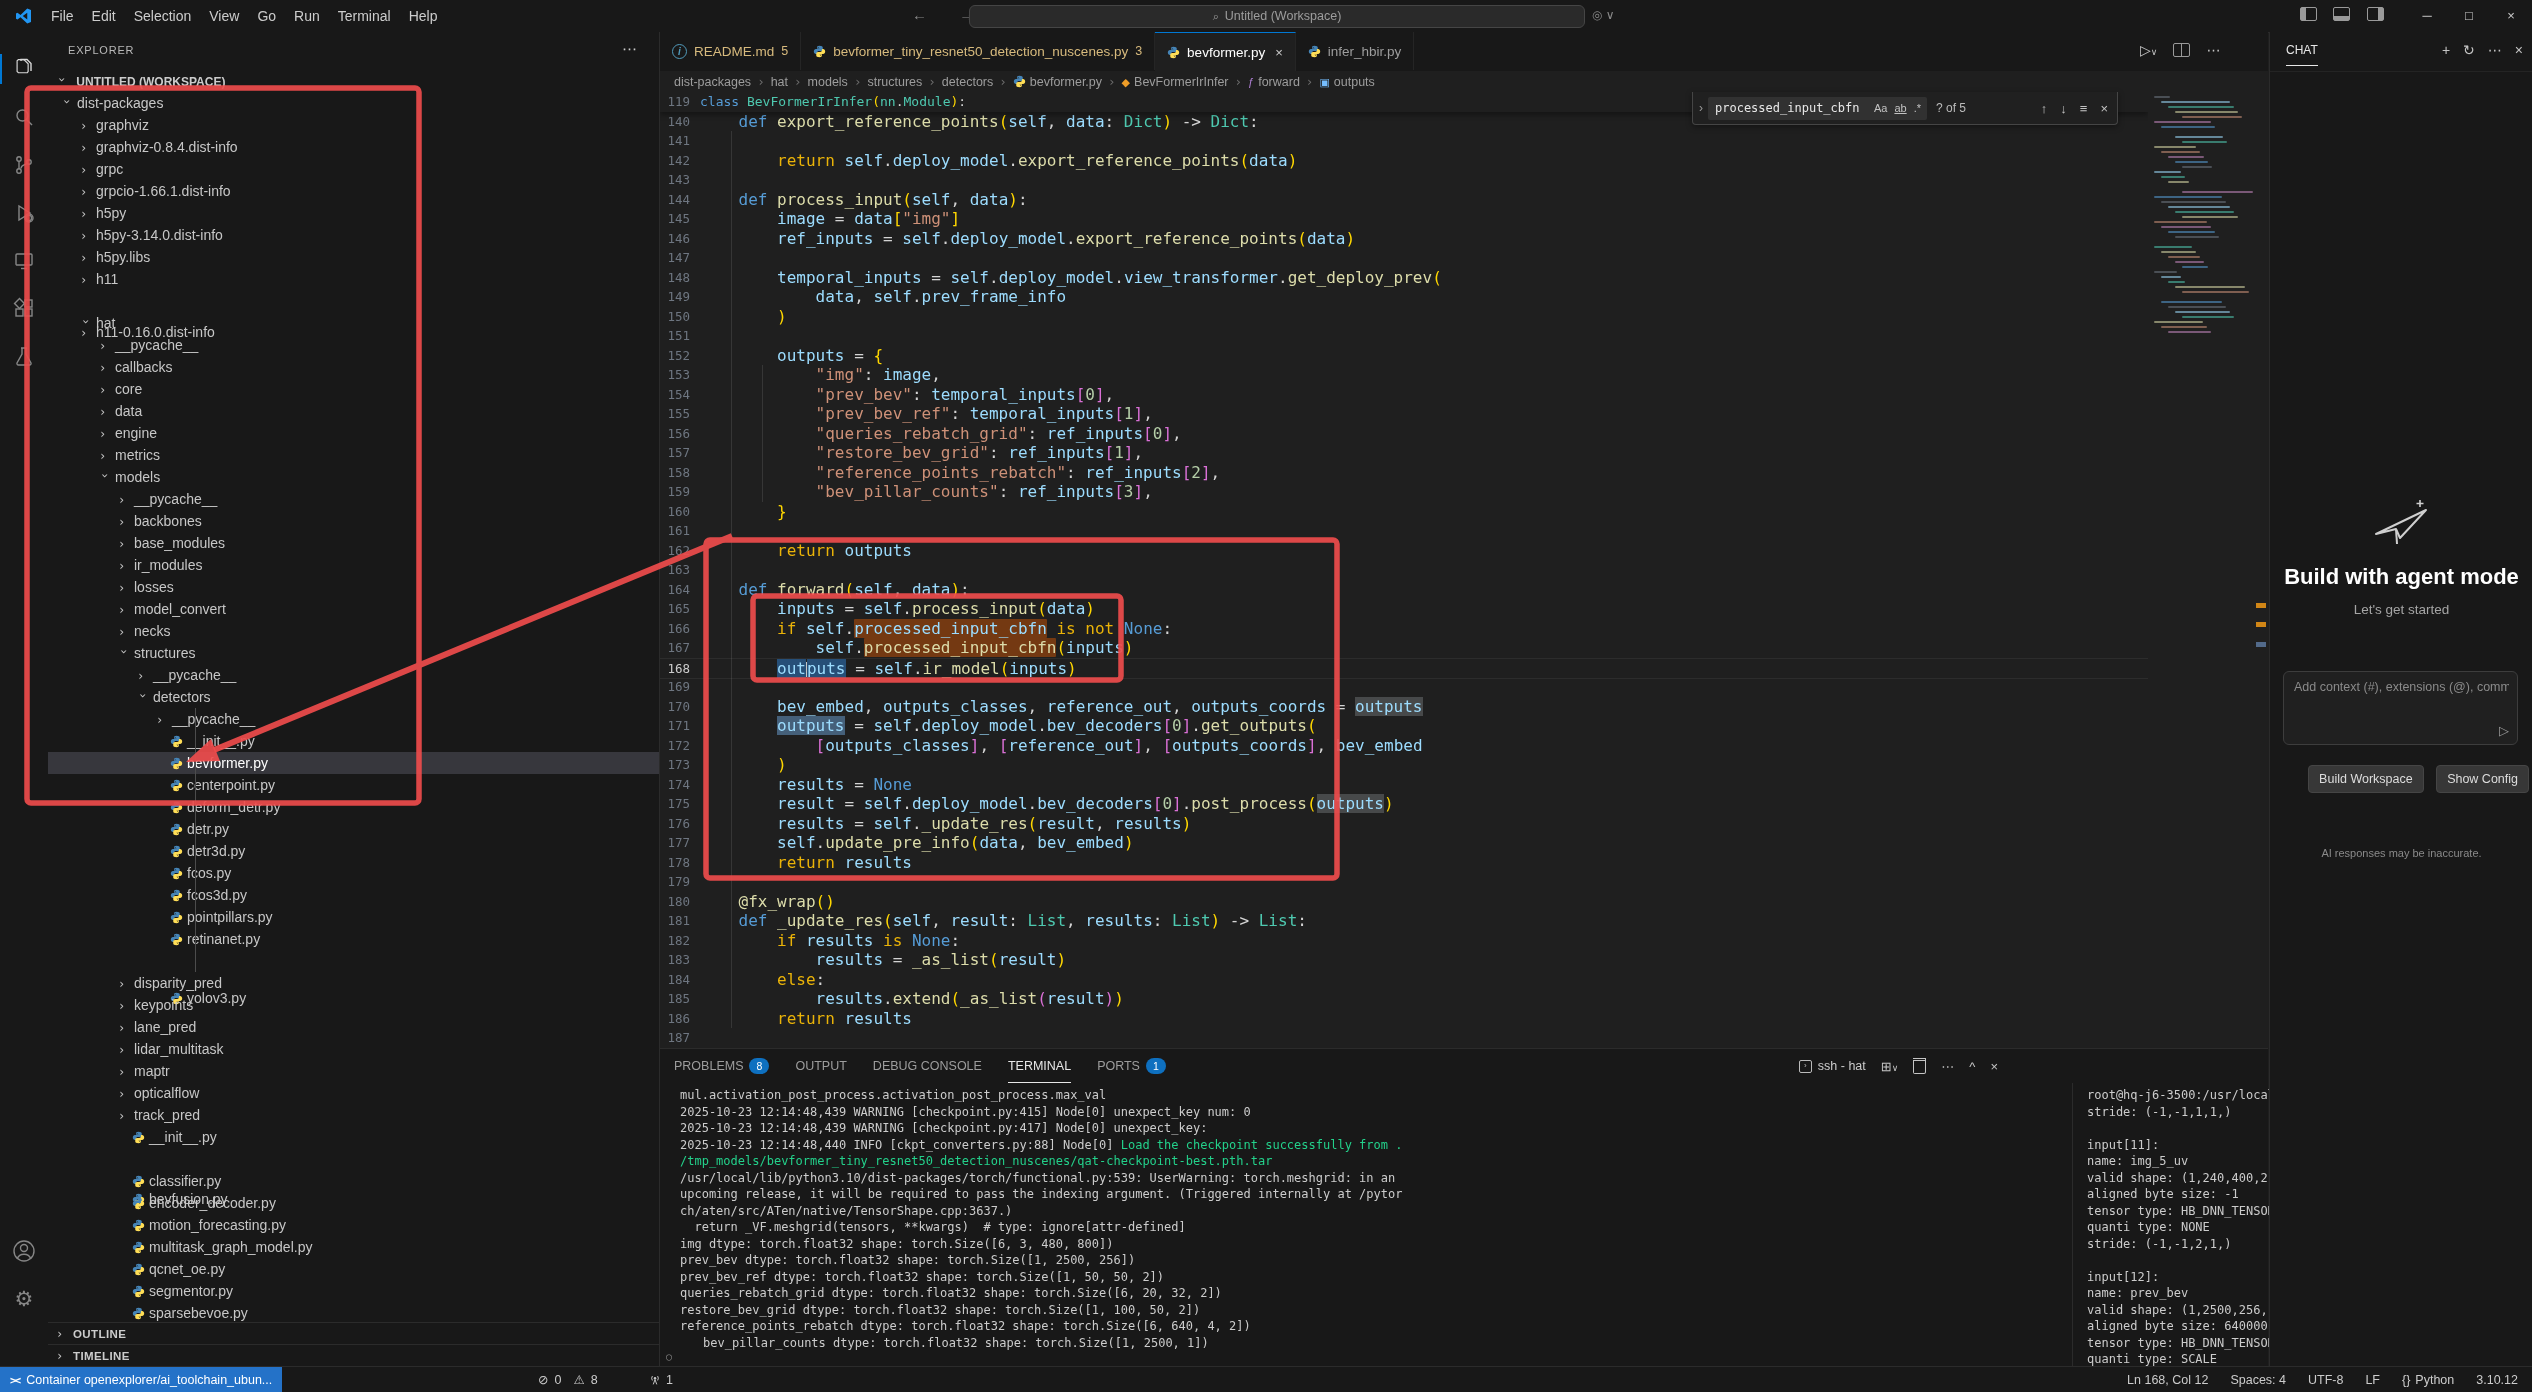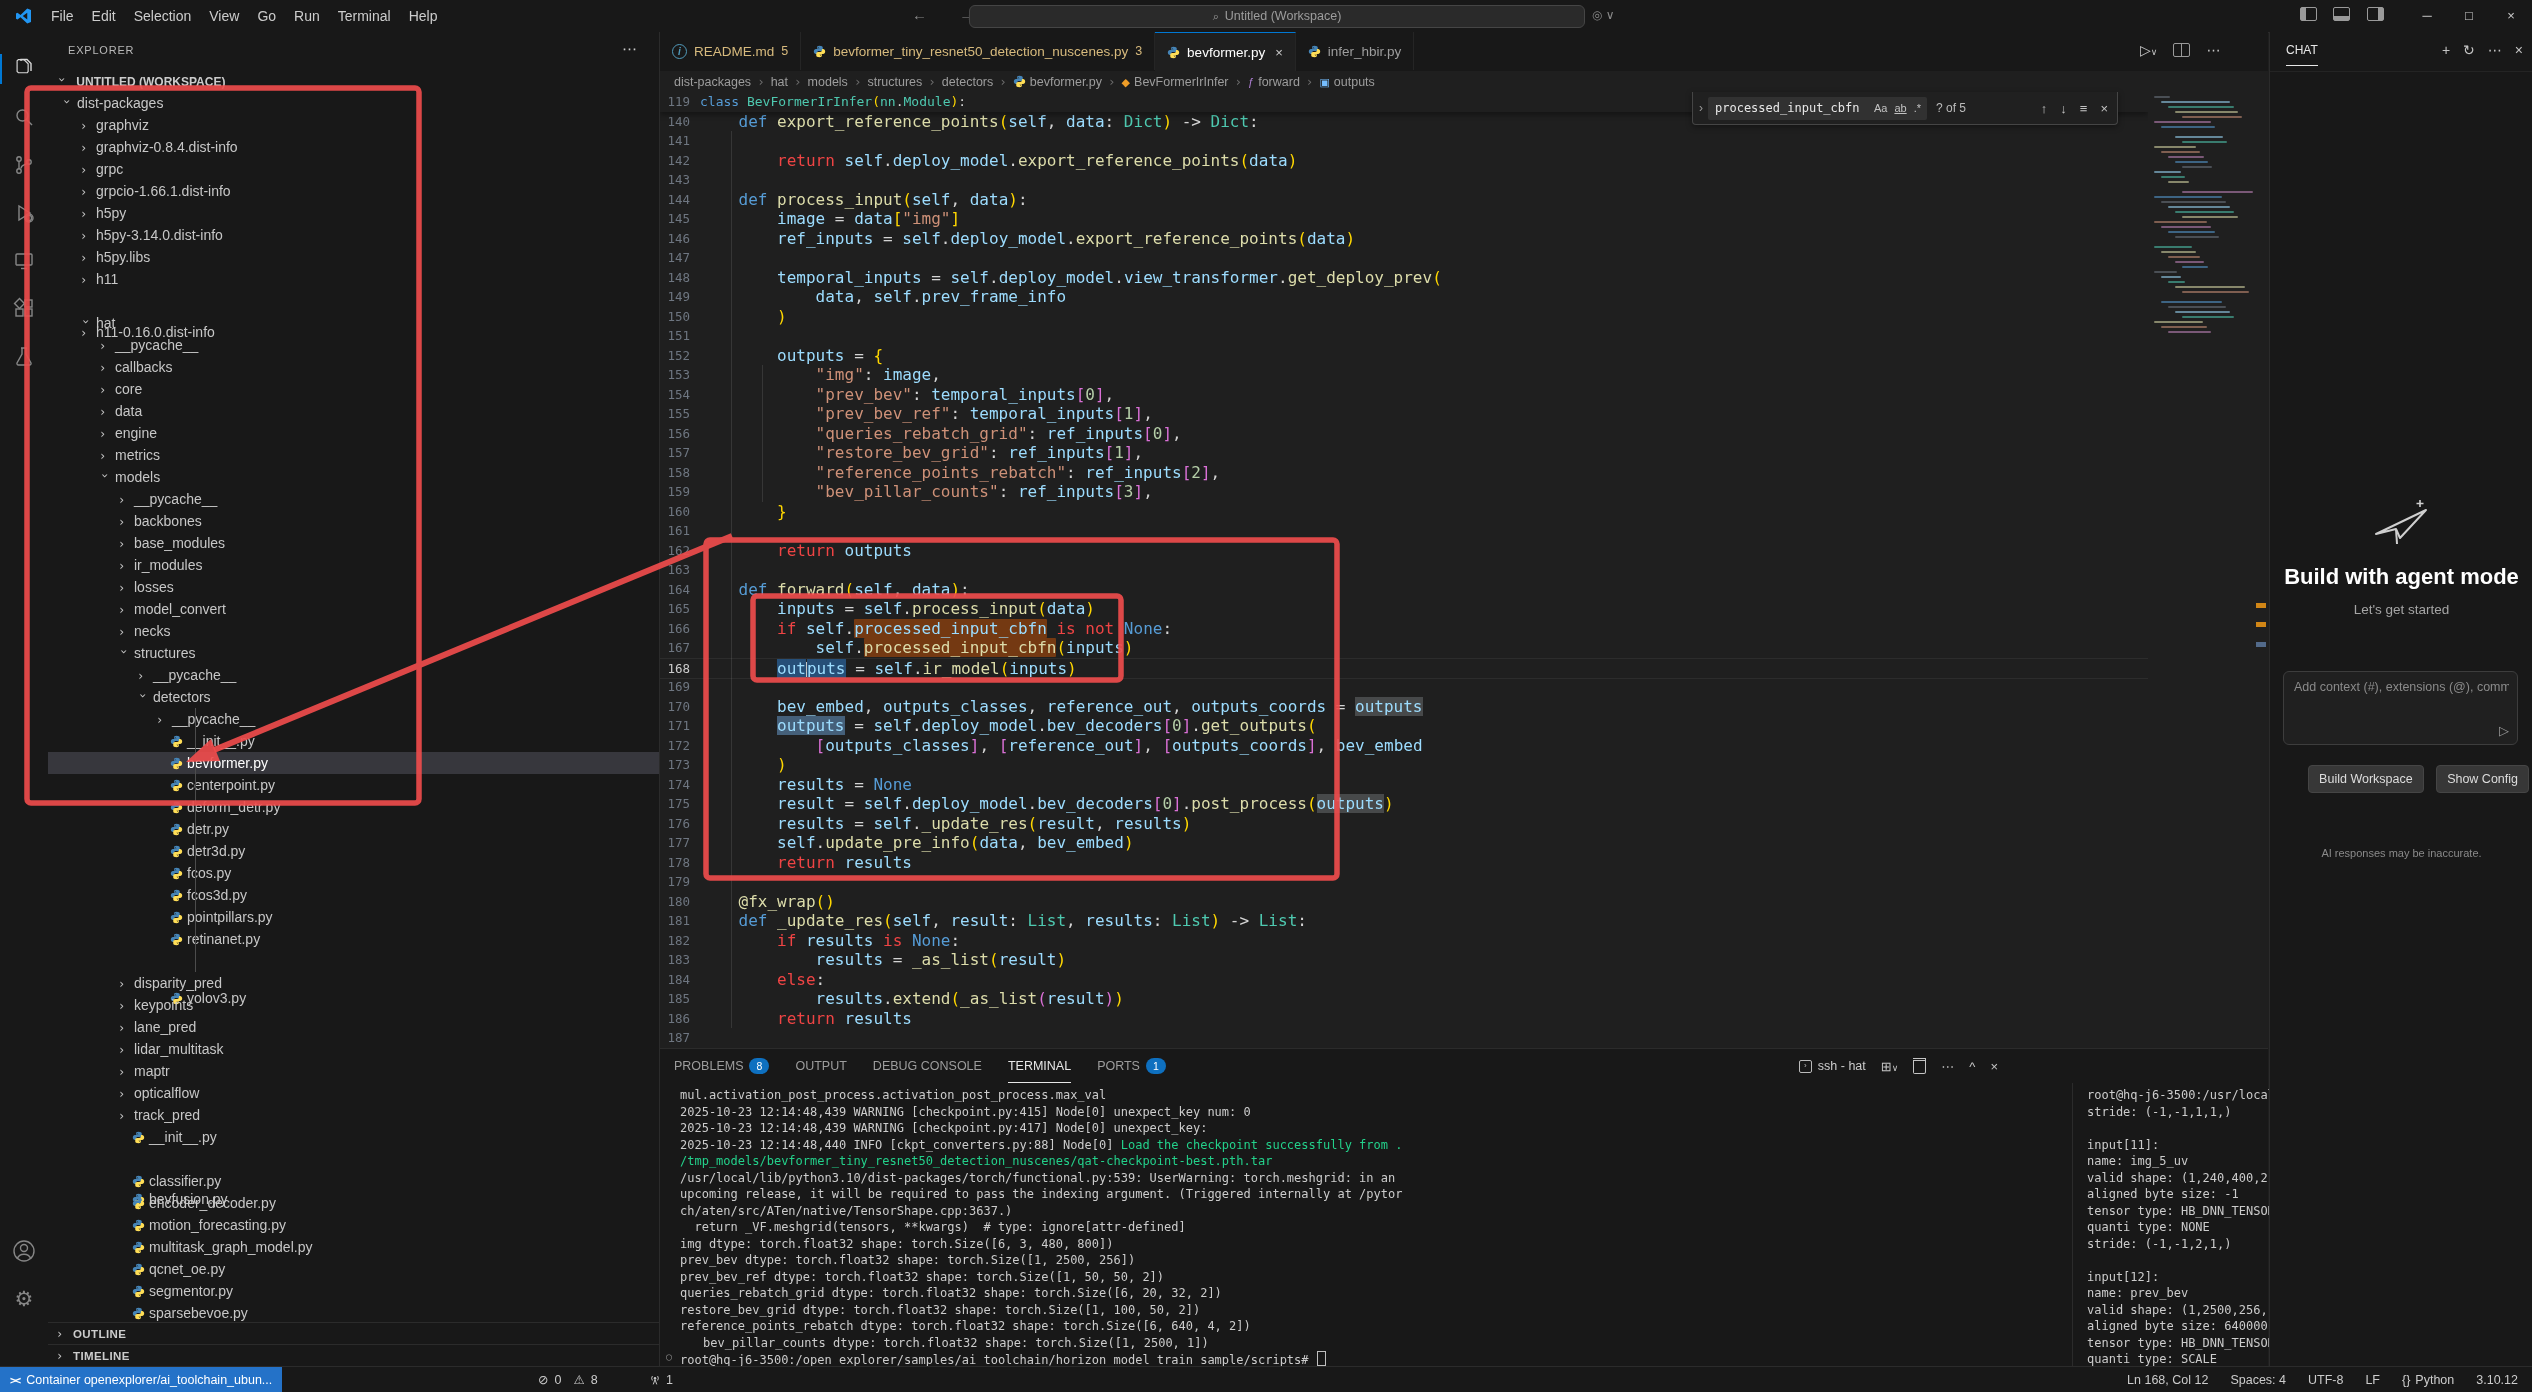--- a/index.html
+++ b/index.html
@@ -73,21 +73,21 @@
   .bc-class{color:#ee9d28;} .bc-method{color:#b180d7;} .bc-var{color:#75beff;}
 
   
   #editor{left:660px;top:92px;width:1488px;height:956px;background:#1f1f1f;overflow:hidden;}
   .cl{position:absolute;left:0;width:100%;height:19.5px;line-height:19.5px;}
   .cl .g{position:absolute;left:0;top:0;width:30px;text-align:right;color:#6e7681;
          font-family:"DejaVu Sans Mono",monospace;font-size:12.5px;}
   .cl.cur .g{color:#cccccc;}
   .cl.cur{border-top:1px solid rgba(255,255,255,.06);border-bottom:1px solid rgba(255,255,255,.06);}
   .cl .ct{position:absolute;left:40px;top:0;white-space:pre;font-family:"DejaVu Sans Mono",monospace;font-size:16px;color:#d4d4d4;}
-  .t-w{color:#d4d4d4;} .t-k{color:#569cd6;} .t-c{color:#ef4444;} .t-f{color:#dcdcaa;}
+  .t-w{color:#d4d4d4;} .t-k{color:#569cd6;} .t-c{color:#eab308;} .t-f{color:#dcdcaa;}
   .t-v{color:#9cdcfe;} .t-t{color:#4ec9b0;} .t-s{color:#ce9178;} .t-n{color:#b5cea8;}
   .t-b{color:#ffd700;} .t-b2{color:#da70d6;}
   .t-find{background:rgba(234,92,0,.42);border-radius:1px;}
   .t-sel{background:#264f78;}
   .t-selh{background:rgba(83,119,153,.75);}
   .t-word{background:rgba(99,102,103,.6);}
   .t-cur{display:inline-block;width:0;border-left:1.7px solid #c6c6c6;height:15px;vertical-align:-3px;}
   #sticky{position:absolute;left:0;top:0;width:100%;height:20px;background:#1f1f1f;box-shadow:0 3px 5px rgba(0,0,0,.35);z-index:5;}
   .iguide{position:absolute;width:1px;background:#363636;}
 
@@ -754,21 +754,20 @@
         <div class="tl" style="top: 103px;"><span>upcoming release, it will be required to pass the indexing argument. (Triggered internally at /pytor</span></div>
         <div class="tl" style="top: 119.5px;"><span>ch/aten/src/ATen/native/TensorShape.cpp:3637.)</span></div>
         <div class="tl" style="top: 136px;"><span>  return _VF.meshgrid(tensors, **kwargs)  # type: ignore[attr-defined]</span></div>
         <div class="tl" style="top: 152.5px;"><span>img dtype: torch.float32 shape: torch.Size([6, 3, 480, 800])</span></div>
         <div class="tl" style="top: 169px;"><span>prev_bev dtype: torch.float32 shape: torch.Size([1, 2500, 256])</span></div>
         <div class="tl" style="top: 185.5px;"><span>prev_bev_ref dtype: torch.float32 shape: torch.Size([1, 50, 50, 2])</span></div>
         <div class="tl" style="top: 202px;"><span>queries_rebatch_grid dtype: torch.float32 shape: torch.Size([6, 20, 32, 2])</span></div>
         <div class="tl" style="top: 218.5px;"><span>restore_bev_grid dtype: torch.float32 shape: torch.Size([1, 100, 50, 2])</span></div>
         <div class="tl" style="top: 235px;"><span>reference_points_rebatch dtype: torch.float32 shape: torch.Size([6, 640, 4, 2])</span></div>
         <div class="tl" style="top: 251.5px; margin-left: 23px;"><span>bev_pillar_counts dtype: torch.float32 shape: torch.Size([1, 2500, 1])</span></div>
-        <div class="tl" style="top: 268px;"><span>root@hq-j6-3500:/open_explorer/samples/ai_toolchain/horizon_model_train_sample/scripts# </span><span class="hcur"></span></div>
         <span class="cmd-dec" style="top: 268px;">○</span>
       </div>
     <div id="term-right" class="term">
         <div class="tl" style="top: 4px;"><span>root@hq-j6-3500:/usr/local/lib/python3.10/dist-packages/hat# ssh 192.168.0.65</span></div>
         <div class="tl" style="top: 20.5px;"><span>stride: (-1,-1,1,1,)</span></div>
         <div class="tl" style="top: 37px;"><span></span></div>
         <div class="tl" style="top: 53.5px;"><span>input[11]:</span></div>
         <div class="tl" style="top: 70px;"><span>name: img_5_uv</span></div>
         <div class="tl" style="top: 86.5px;"><span>valid shape: (1,240,400,2,)</span></div>
         <div class="tl" style="top: 103px;"><span>aligned byte size: -1</span></div>

